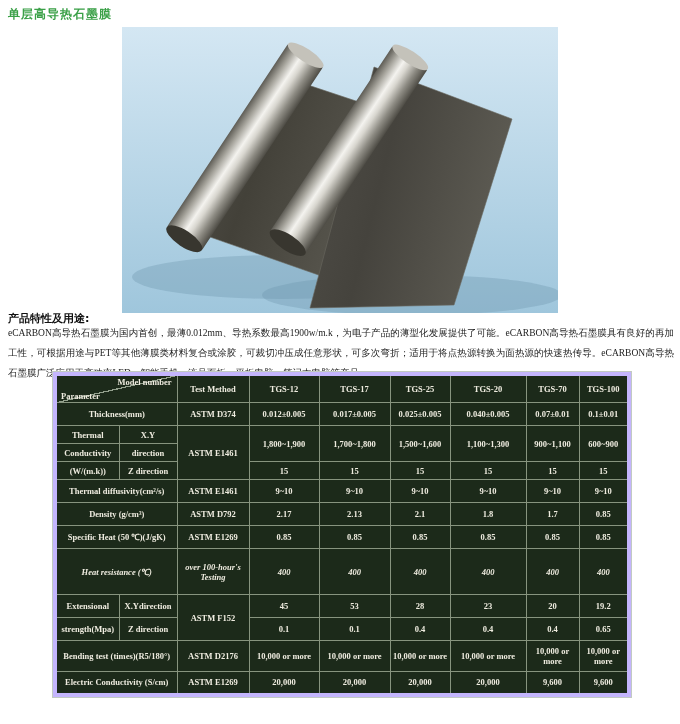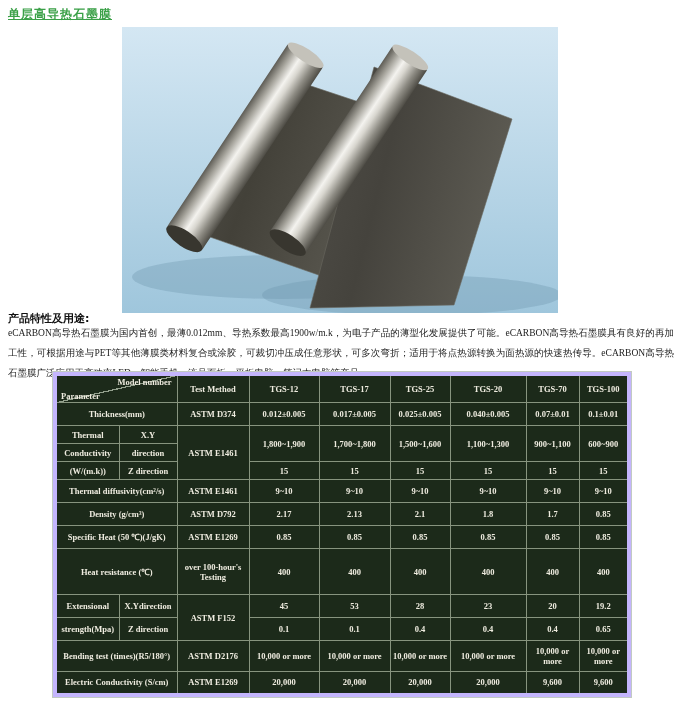--- a/index.html
+++ b/index.html
@@ -6,21 +6,21 @@
   body{
     width:680px;height:724px;background:#ffffff;position:relative;
     font-family:"Liberation Serif", serif;
     -webkit-font-smoothing:antialiased;
   }
   .page{position:absolute;inset:0;}
 
   .doc-title{
     position:absolute;left:8px;top:6px;margin:0;
     font-size:12px;font-weight:bold;color:#3aa047;
-    font-family:"DejaVu Sans", sans-serif;letter-spacing:1px;text-decoration:underline;
+    font-family:"DejaVu Sans", sans-serif;letter-spacing:1px;
   }
 
   .photo{
     position:absolute;left:122px;top:27px;width:436px;height:286px;
   }
 
   .sec-heading{
     position:absolute;left:8px;top:311px;margin:0;
     font-size:11px;font-weight:bold;color:#111;
     font-family:"DejaVu Sans", sans-serif;
@@ -40,21 +40,21 @@
     font-size:8.5px;font-weight:bold;
     font-family:"Liberation Serif", serif;
   }
   table.spec td{
     border:1px solid #87947f;padding:0 2px;overflow:hidden;
     vertical-align:middle;line-height:10px;
   }
   td.lbl{text-align:center;padding-left:3px;}
   td.c{text-align:center;}
   tr.h28{height:28px;} tr.h23{height:23px;} tr.h18{height:18px;padding-left:35px;}
-  tr.h46{height:46px;} tr.h31{height:31px;}
+  tr.h46{height:46px;font-style:italic;} tr.h31{height:31px;}
 
   .cornerwrap{
     position:relative;width:100%;height:26px;
     background:linear-gradient(to bottom right,
       transparent 48.8%, #93a08d 48.8%, #93a08d 51.2%, transparent 51.2%);
   }
   .corner-top{position:absolute;top:1px;right:3px;}
   .corner-bottom{position:absolute;bottom:1px;left:2px;}
 </style>
 </head>

